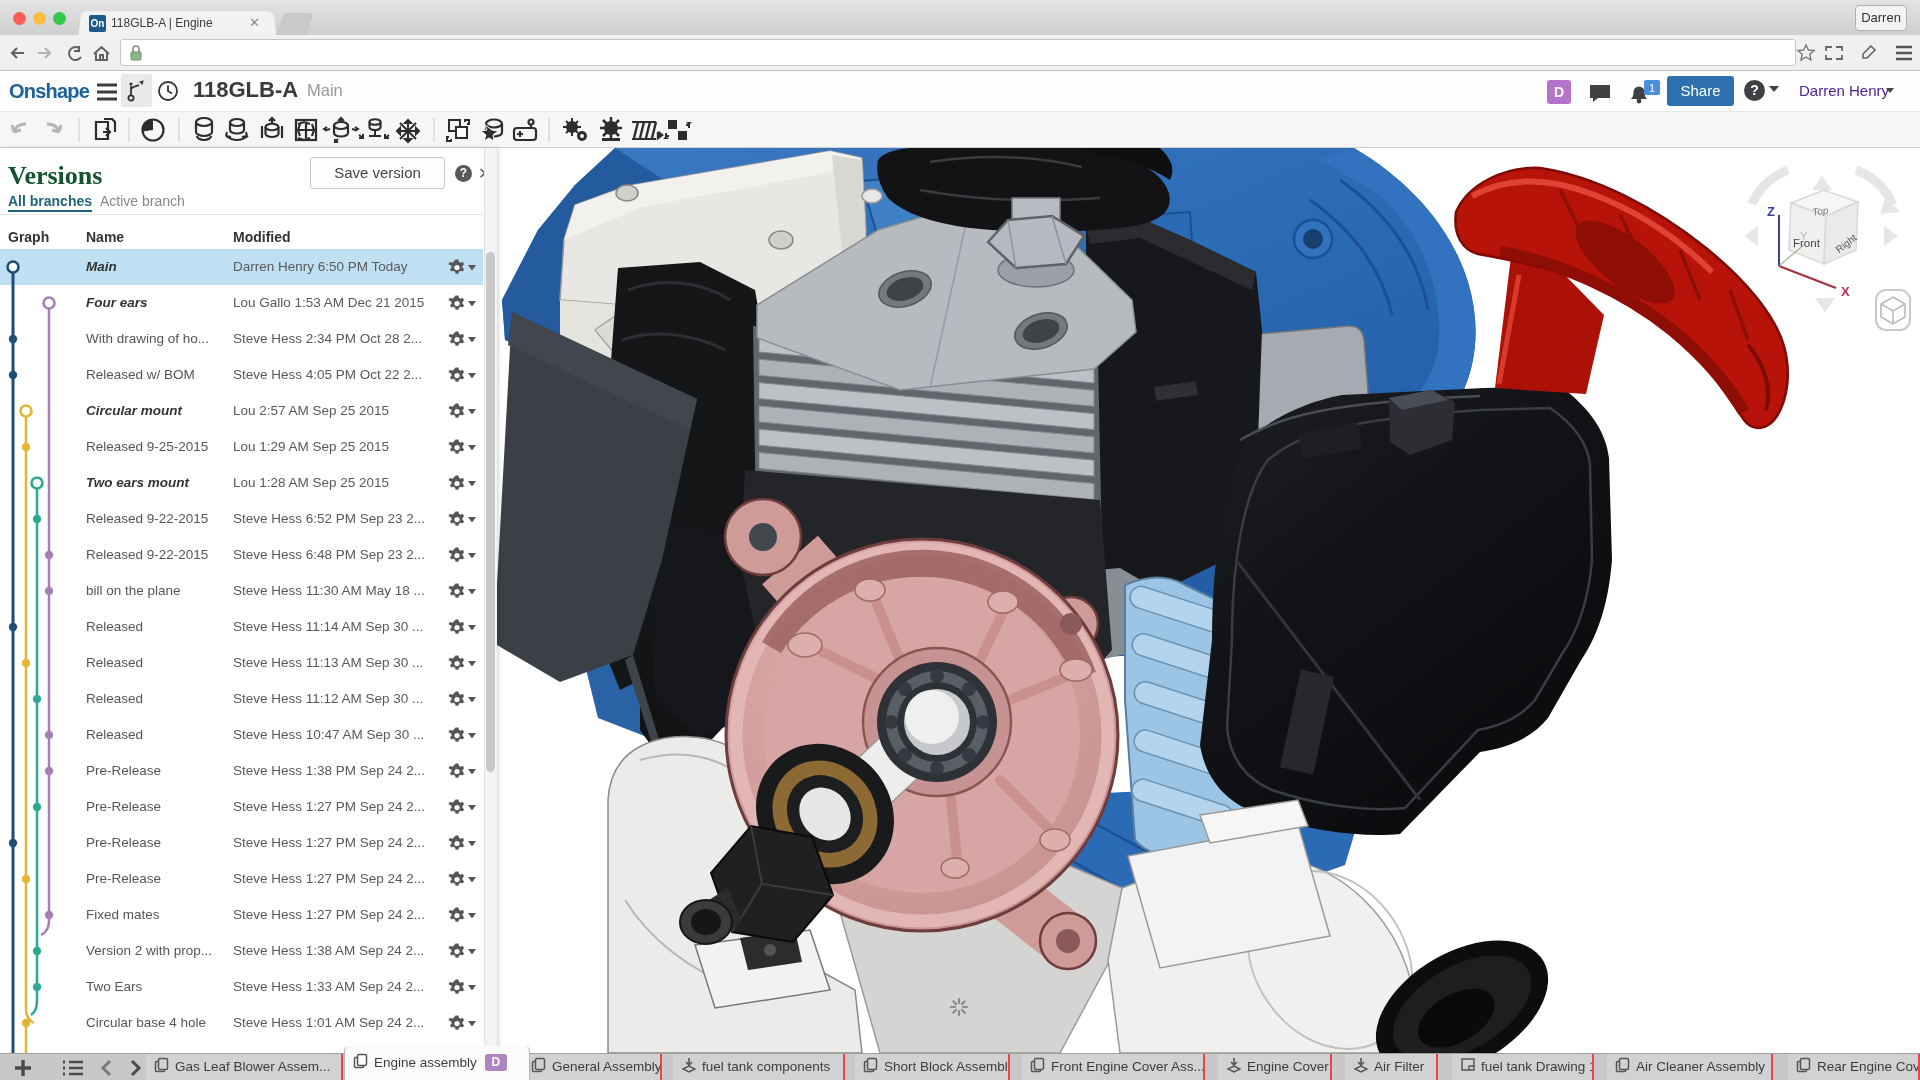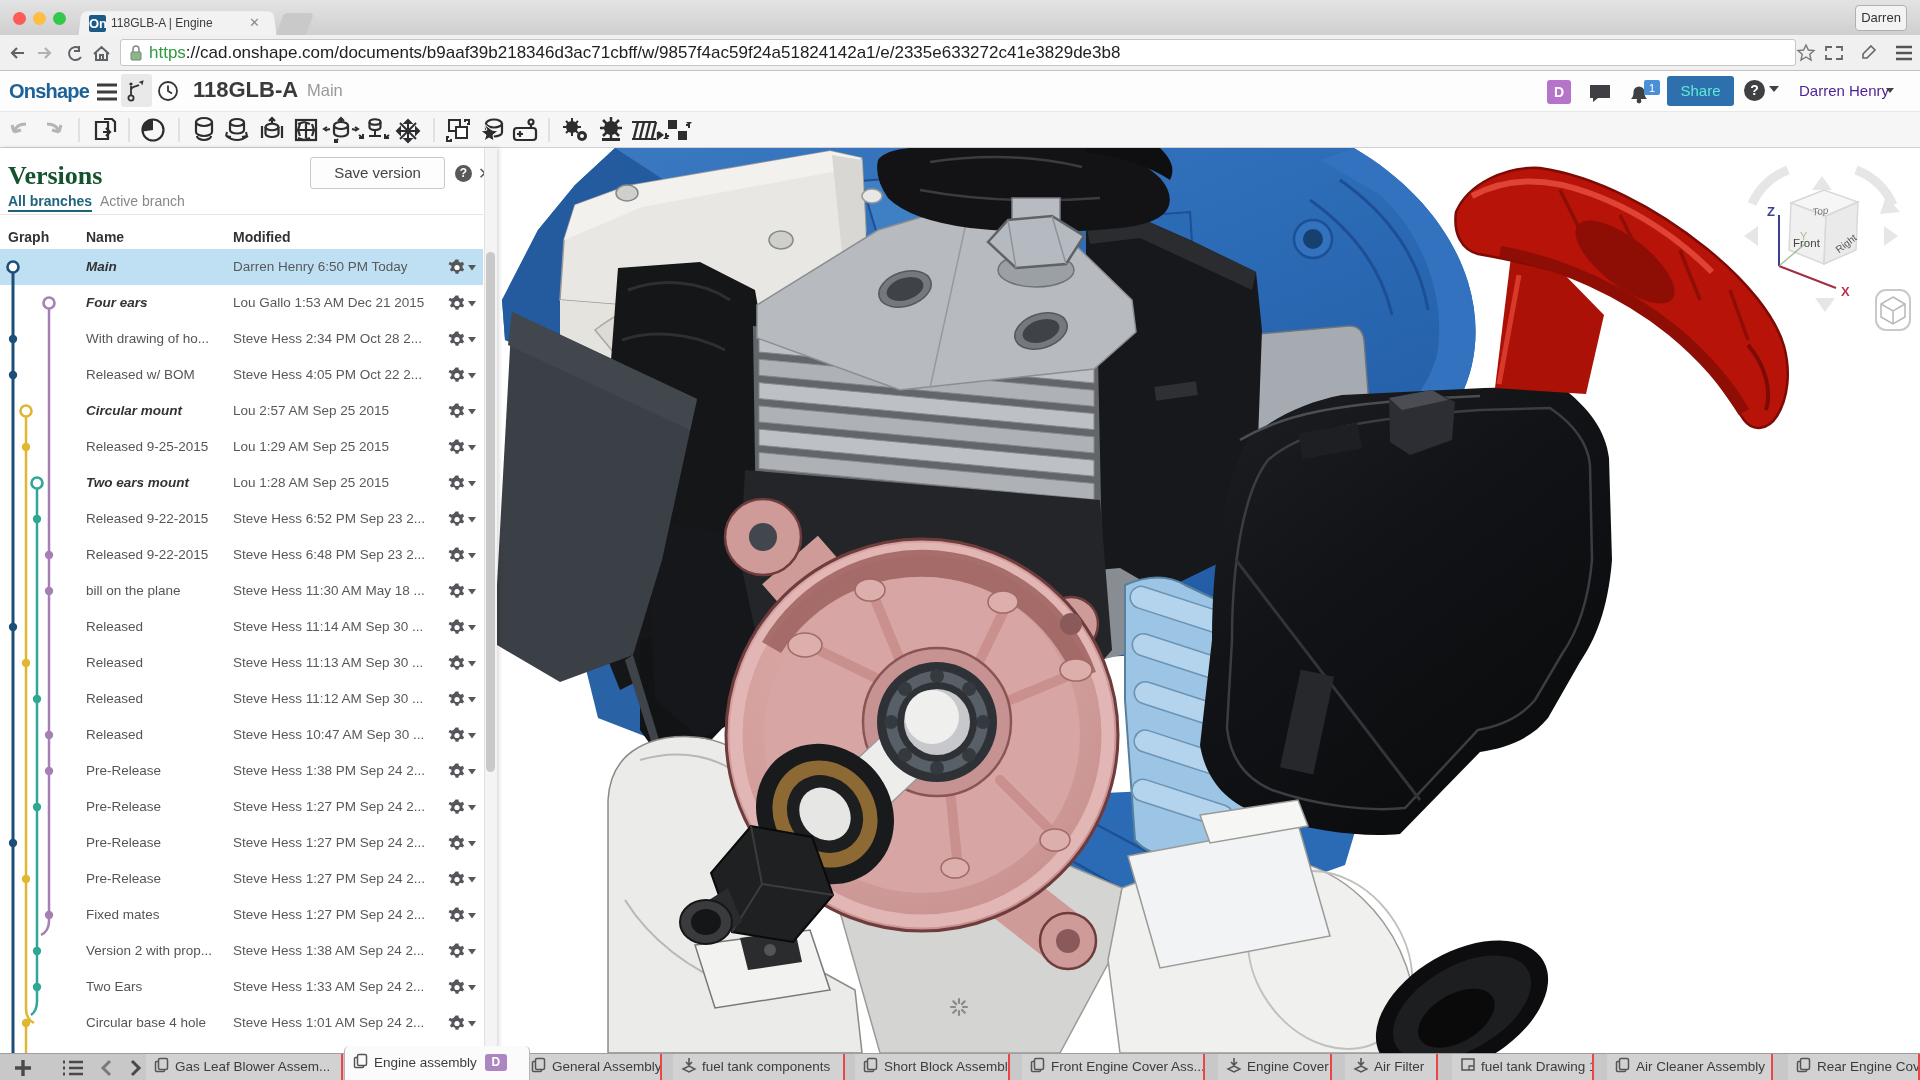--- a/index.html
+++ b/index.html
@@ -23,40 +23,39 @@
 .btab .ticon { display:inline-block; margin:0 5px 0 8px; position:relative; top:2px; }
 </style>
 </head>
 <body>
 
 <div id="tabstrip">
   <div class="light" style="left:13px;background:#fc5b57;"></div>
   <div class="light" style="left:33px;background:#fdbe41;"></div>
   <div class="light" style="left:53px;background:#34c84a;"></div>
   <div class="chrometab"></div>
-  <div class="abs" style="left:89px;top:15px;width:17px;height:17px;background:#1b5a87;border-radius:2px;color:#fff;font-size:13px;font-weight:bold;text-align:center;line-height:17px;">On</div>
+  <div class="abs" style="left:89px;top:15px;width:17px;height:17px;background:#1b5a87;border-radius:2px;color:#fff;font-size:10px;font-weight:bold;text-align:center;line-height:17px;">On</div>
   <div class="abs" style="left:111px;top:16px;width:140px;height:16px;font-size:12px;color:#3c3c3c;overflow:hidden;">118GLB-A | Engine assemb</div>
   <div class="abs" style="left:249px;top:15px;font-size:13px;color:#8a8a8a;">✕</div>
   <div class="abs" style="left:280px;top:13px;width:30px;height:22px;background:#c9c9c9;border-radius:4px 4px 0 0;transform:skewX(-20deg);"></div>
   <div class="abs" style="left:1855px;top:5px;width:52px;height:26px;background:#f3f3f3;border:1px solid #b0b0b0;border-radius:4px;font-size:13px;color:#333;text-align:center;line-height:24px;">Darren</div>
 </div>
 
 <div id="chrometoolbar">
   <svg class="abs" style="left:0;top:0;" width="120" height="36" viewBox="0 0 120 36">
     <path d="M24 18 h-11 m4 -5 l-5 5 l5 5" stroke="#5f6368" stroke-width="2.2" fill="none"></path>
     <path d="M38 18 h11 m-4 -5 l5 5 l-5 5" stroke="#aeb1b5" stroke-width="2.2" fill="none"></path>
     <path d="M79 13 a6.5 6.5 0 1 0 2 9 M79 11 v5 h-5" stroke="#5f6368" stroke-width="2" fill="none"></path>
     <path d="M94 19 l7.5-7 l7.5 7 M96 18 v7 h11 v-7 M100 25 v-5 h3 v5" stroke="#5f6368" stroke-width="2" fill="none"></path>
   </svg>
   <div class="abs" style="left:120px;top:4px;width:1676px;height:27px;background:#fff;border:1px solid #c6c6c6;border-radius:3px;"></div>
   <svg class="abs" style="left:128px;top:9px;" width="16" height="18" viewBox="0 0 16 18">
     <rect x="3" y="8" width="10" height="8" rx="1" fill="#8db68d" stroke="#6b8f6b"></rect>
     <path d="M5 8 v-3 a3 3 0 0 1 6 0 v3" fill="none" stroke="#8a8a8a" stroke-width="1.6"></path>
   </svg>
-  <div class="abs" style="left:149px;top:8px;font-size:17px;color:#202124;white-space:nowrap;"><span style="color:#2f9a3f;">https</span>://cad.onshape.com/documents/b9aaf39b218346d3ac71cbff/w/9857f4ac59f24a51824142a1/e/2335e633272c41e3829de3b8</div>
   <svg class="abs" style="left:1796px;top:8px;" width="124" height="20" viewBox="0 0 124 20">
     <path d="M10 2 l2.4 5 5.6.6 -4.2 3.7 1.2 5.7 -5 -3 -5 3 1.2 -5.7 -4.2 -3.7 5.6 -.6 z" fill="none" stroke="#777" stroke-width="1.4"></path>
     <path d="M40 4 h6 v4 m0 4 v4 h-6 m-4 0 h-6 v-4 m0-4 V4 h6" stroke="#666" stroke-width="1.8" fill="none"></path>
     <path d="M75 3 l4 4 -8 8 h-4 v-4 z" fill="none" stroke="#666" stroke-width="1.6"></path>
     <path d="M100 4 h16 M100 10 h16 M100 16 h16" stroke="#555" stroke-width="2.4"></path>
   </svg>
 </div>
 
 <div id="osheader">
   <div class="abs" style="left:9px;top:9px;font-size:20px;font-weight:bold;color:#1d6296;letter-spacing:-0.8px;">Onshape</div>
@@ -79,21 +78,21 @@
   <div class="abs" style="left:1547px;top:9px;width:24px;height:24px;background:#b573c9;border-radius:3px;color:#fff;font-weight:bold;font-size:14px;text-align:center;line-height:24px;">D</div>
   <svg class="abs" style="left:1588px;top:11px;" width="24" height="22" viewBox="0 0 24 22">
     <path d="M2 3 h20 v13 h-12 l-5 4 v-4 h-3 z" fill="#3f4043"></path>
   </svg>
   <svg class="abs" style="left:1628px;top:9px;" width="34" height="26" viewBox="0 0 34 26">
     <path d="M3 19 h16 c-2-2 -2.5-4 -2.5-7 a5.5 5.5 0 0 0 -11 0 c0 3 -.5 5 -2.5 7 z" fill="#3f4043"></path>
     <circle cx="11" cy="21" r="2.4" fill="#3f4043"></circle>
     <rect x="16" y="0" width="16" height="15" rx="2" fill="#4a90d9"></rect>
     <text x="24" y="11.5" font-size="11" fill="#fff" text-anchor="middle" font-family="Liberation Sans">1</text>
   </svg>
-  <div class="abs" style="left:1667px;top:5px;width:67px;height:30px;background:#2d70ad;border-radius:3px;color:#5eead4;font-size:15px;text-align:center;line-height:30px;">Share</div>
+  <div class="abs" style="left:1667px;top:5px;width:67px;height:30px;background:#2d70ad;border-radius:3px;color:#ffffff;font-size:15px;text-align:center;line-height:30px;">Share</div>
   <div class="abs" style="left:1744px;top:9px;width:21px;height:21px;background:#3f4043;border-radius:50%;color:#fff;font-weight:bold;font-size:14px;text-align:center;line-height:21px;">?</div>
   <div class="abs" style="left:1769px;top:15px;width:0;height:0;border-left:5px solid transparent;border-right:5px solid transparent;border-top:6px solid #3f4043;"></div>
   <div class="abs" style="left:1799px;top:11px;font-size:15px;color:#4c1d95;">Darren Henry</div>
   <div class="abs" style="left:1886px;top:17px;width:0;height:0;border-left:4.5px solid transparent;border-right:4.5px solid transparent;border-top:5.5px solid #444;"></div>
 </div>
 
 <div id="ostoolbar"><svg width="1920" height="35" viewBox="0 0 1920 35" id="tbicons">
       <path d="M14 20 q2 -8 12 -8 m-12 8 l-2 -7 m2 7 l7 -2" stroke="#b5b5b5" stroke-width="3" fill="none"></path>
       <path d="M59 20 q-2 -8 -12 -8 m12 8 l2 -7 m-2 7 l-7 -2" stroke="#b5b5b5" stroke-width="3" fill="none"></path>
       <path d="M79 6 V30" stroke="#d9d9d9" stroke-width="1.5"></path>

